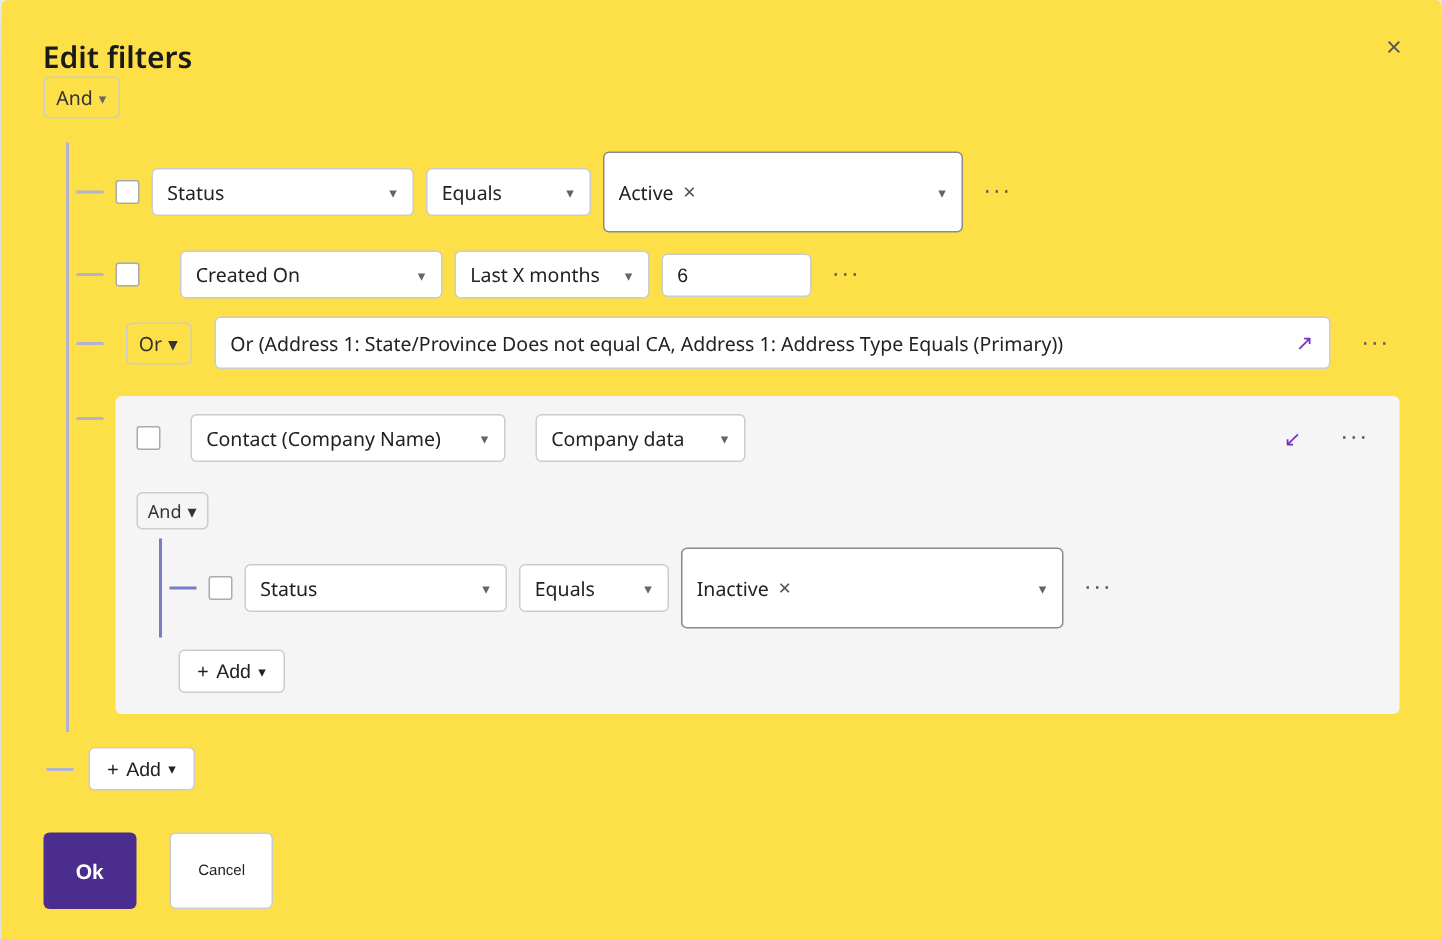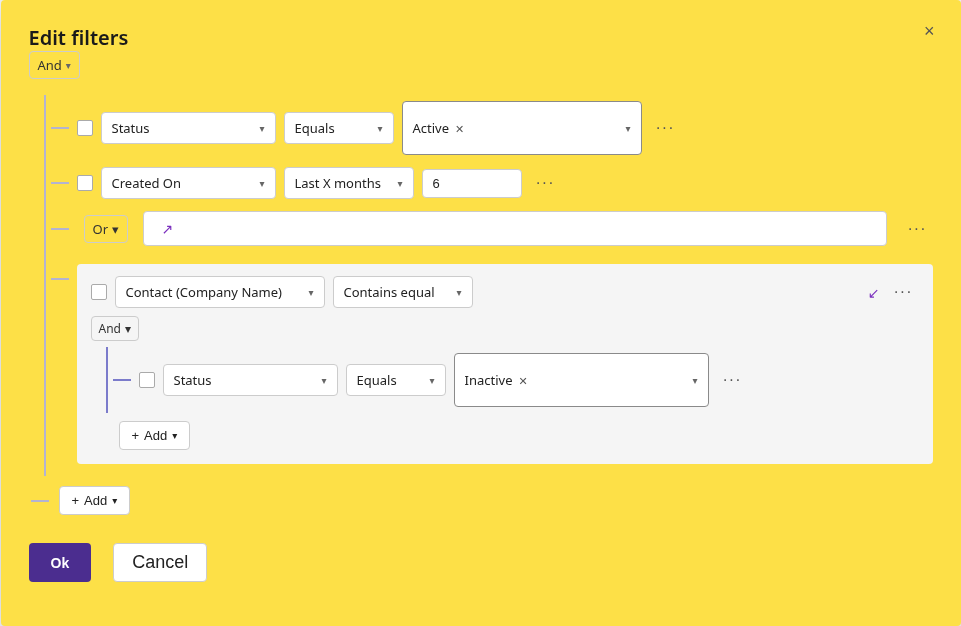--- a/index.html
+++ b/index.html
@@ -76,21 +76,21 @@
       color: #222;
       cursor: pointer;
       background: #fff;
       user-select: none;
       gap: 6px;
     }
     .select-field .chev { font-size: 10px; color: #666; }
     .field-status { width: 175px; }
     .field-condition { width: 110px; }
     .field-value { width: 240px; position: relative; }
-    .field-created { width: 175px; }
+    .field-created { width: 175px; margin-left: 19px; }
     .field-lastx { width: 130px; }
     .field-num { width: 100px; border: 1px solid #ccc; border-radius: 4px; padding: 6px 10px; font-size: 13px; color: #222; }
 
     
     .tag-chip {
       display: inline-flex;
       align-items: center;
       gap: 4px;
       font-size: 13px;
       color: #222;
@@ -213,22 +213,22 @@
       padding: 8px 22px;
       font-size: 14px;
       font-weight: 600;
       cursor: pointer;
     }
     .btn-cancel {
       background: #fff;
       color: #222;
       border: 1px solid #ccc;
       border-radius: 4px;
-      padding: 8px 18px;
-      font-size: 18px;
+      padding: 19px 18px;
+      font-size: 10px;
       cursor: pointer;
     }
   </style>
 </head>
 <body>
 
 <div class="dialog">
   <span class="dialog-title">Edit filters</span>
   <button class="close-btn">×</button>
 
@@ -283,37 +283,38 @@
         <button class="more-btn">···</button>
       </div>
 
       <div style="display:flex; align-items:center; gap:15px; padding:6px 0;">
         <div style="width:18px; height:2px; background:#b3b3d1; flex-shrink:0;"></div>
         <span class="or-badge">
           <span>Or</span>
           <span class="chev">▾</span>
         </span>
         <div class="or-description">
+          <span style="flex:1;">Or (Address 1: State/Province Does not equal CA, Address 1: Address Type Equals (Primary))</span>
           <span class="expand-icon">↗</span>
         </div>
         <button class="more-btn">···</button>
       </div>
 
       <div style="display:flex; align-items:flex-start; gap:8px; padding:6px 0;">
         <div style="width:18px; height:2px; background:#b3b3d1; flex-shrink:0; margin-top:20px;"></div>
         <div class="nested-group" style="flex:1;">
 
-          <div style="display:flex; align-items:center; gap:8px; margin-bottom:8px;">
+          <div style="display:flex; align-items:center; gap:20px; margin-bottom:20px;">
             <div class="checkbox"></div>
             <div class="select-field" style="width:210px;">
               <span>Contact (Company Name)</span>
               <span class="chev">▾</span>
             </div>
             <div class="select-field" style="width:140px;">
-              <span>Contains equal</span>
+              <span>Company data</span>
               <span class="chev">▾</span>
             </div>
             <span class="shrink-icon">↙</span>
             <button class="more-btn">···</button>
           </div>
 
           <div style="margin-bottom:6px; margin-left:0;">
             <span class="nested-and-badge">
               <span>And</span>
               <span class="chev">▾</span>

